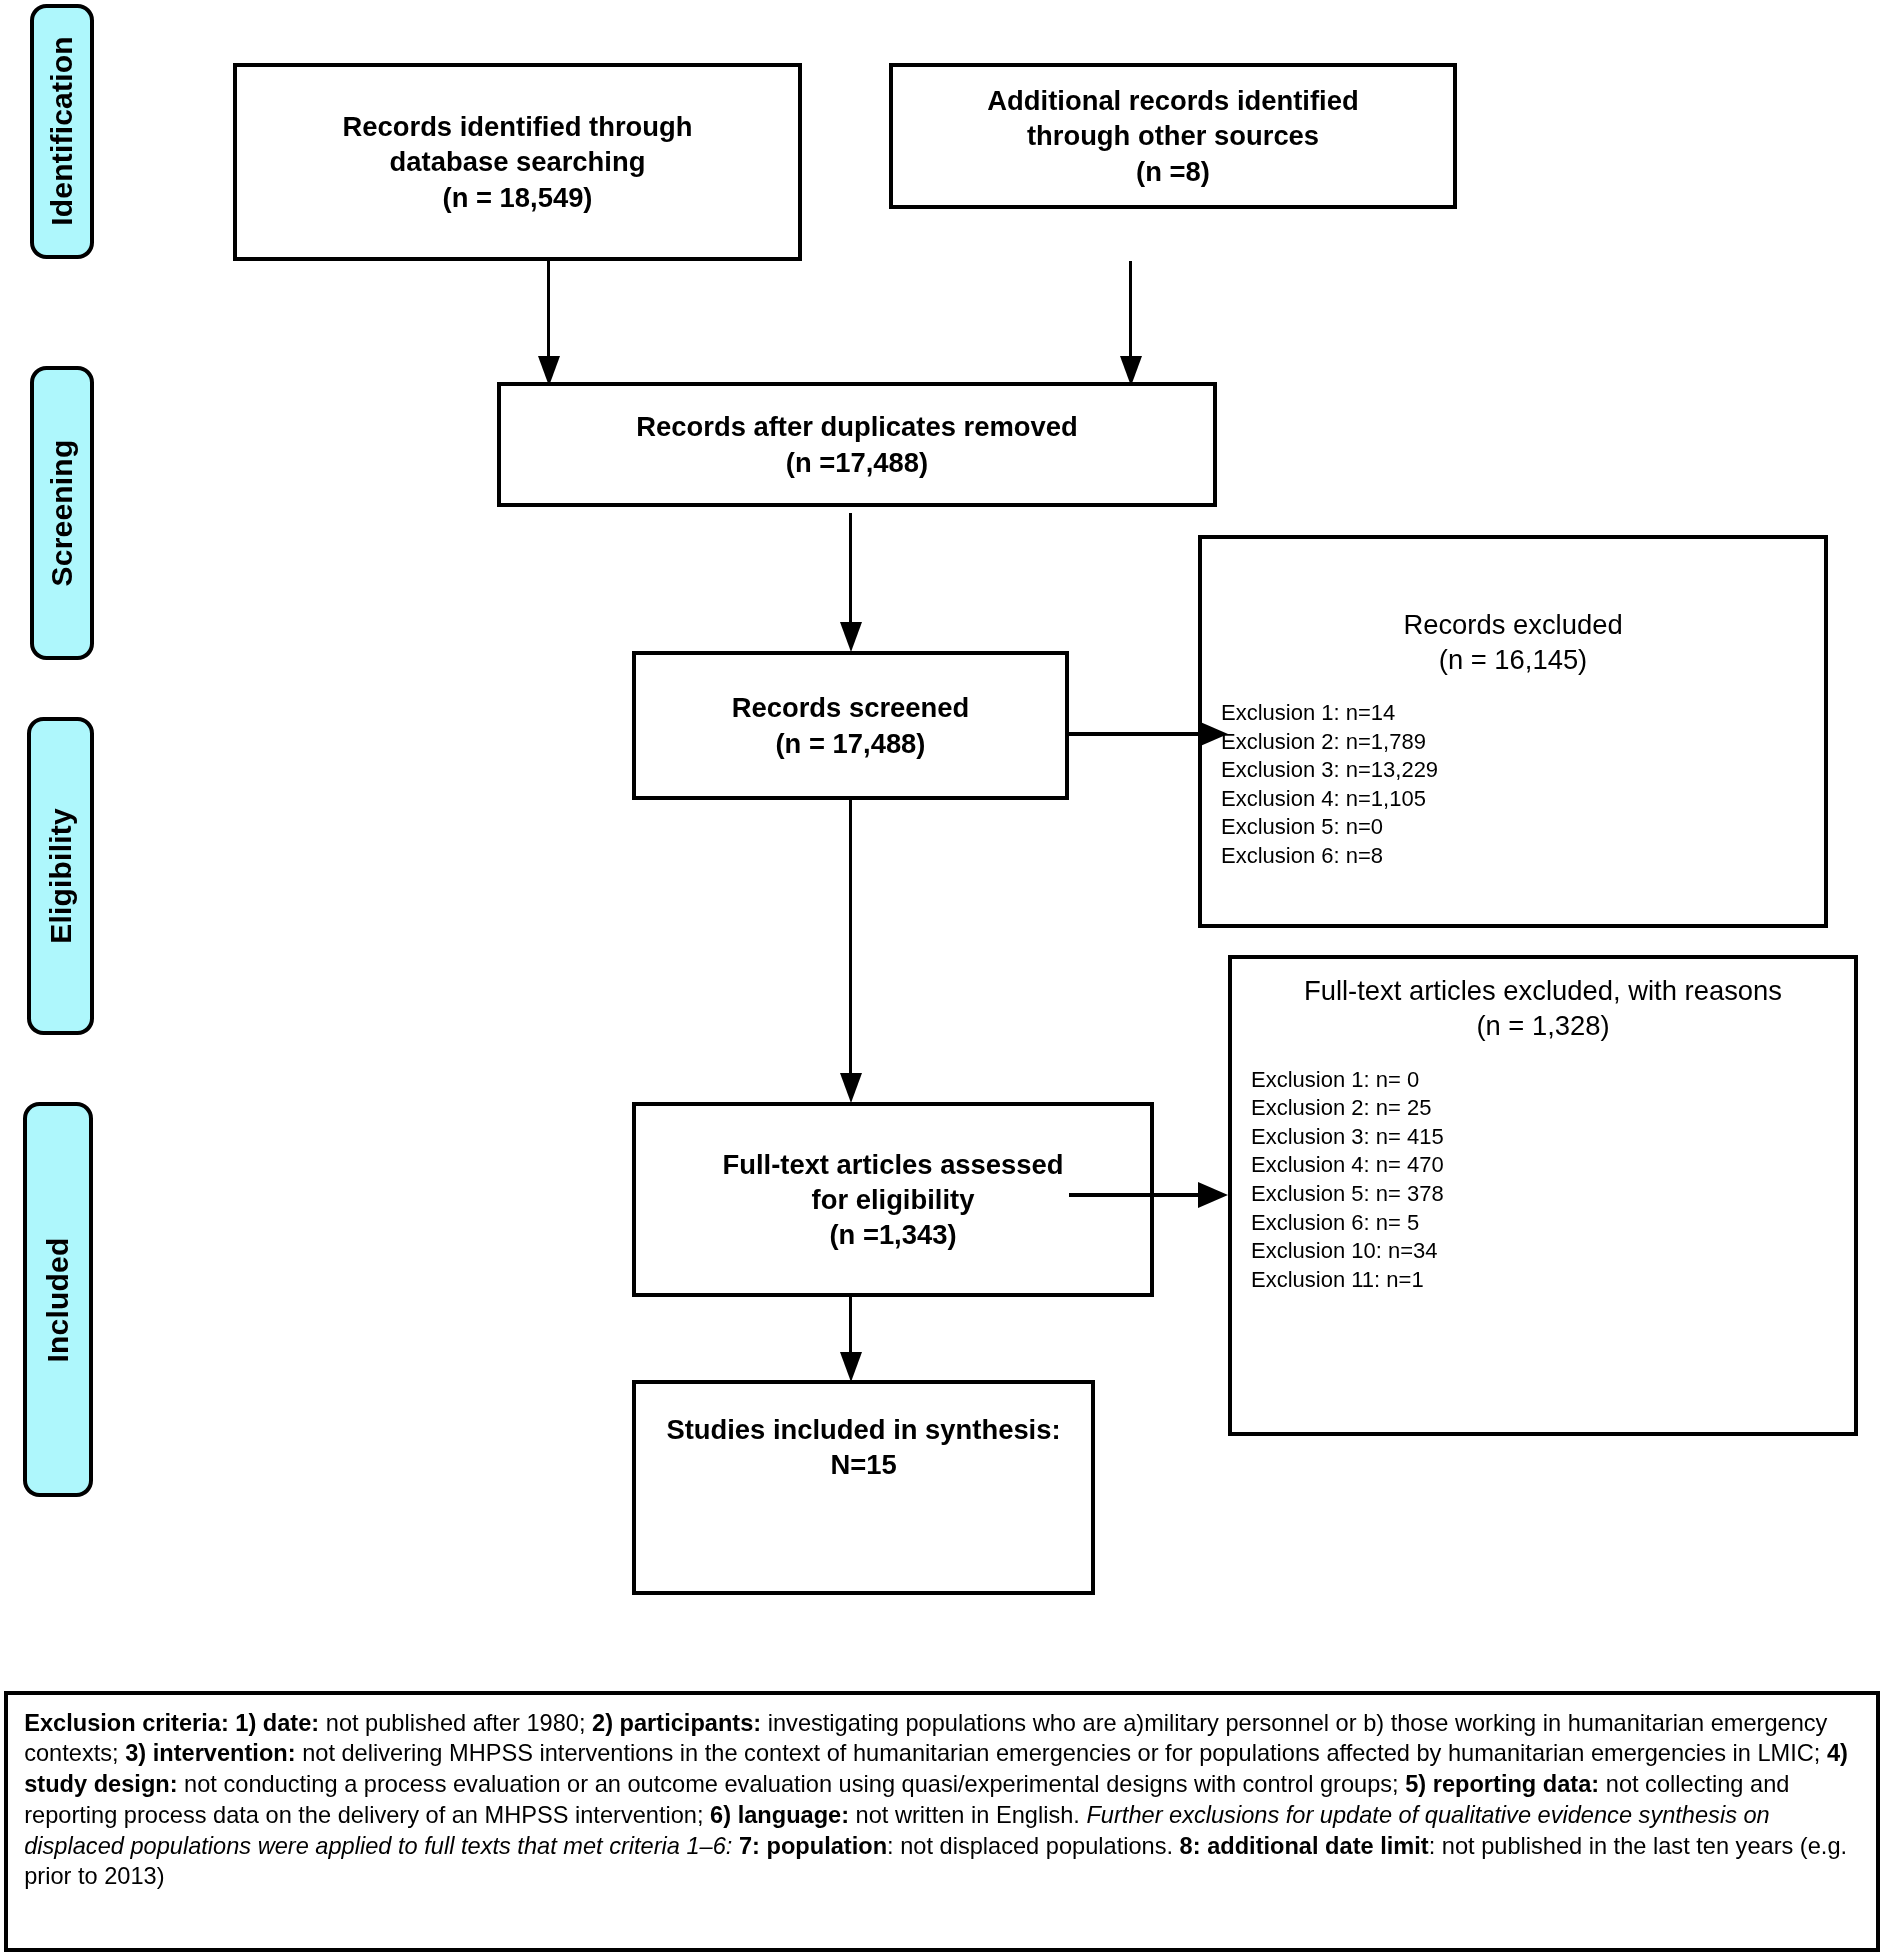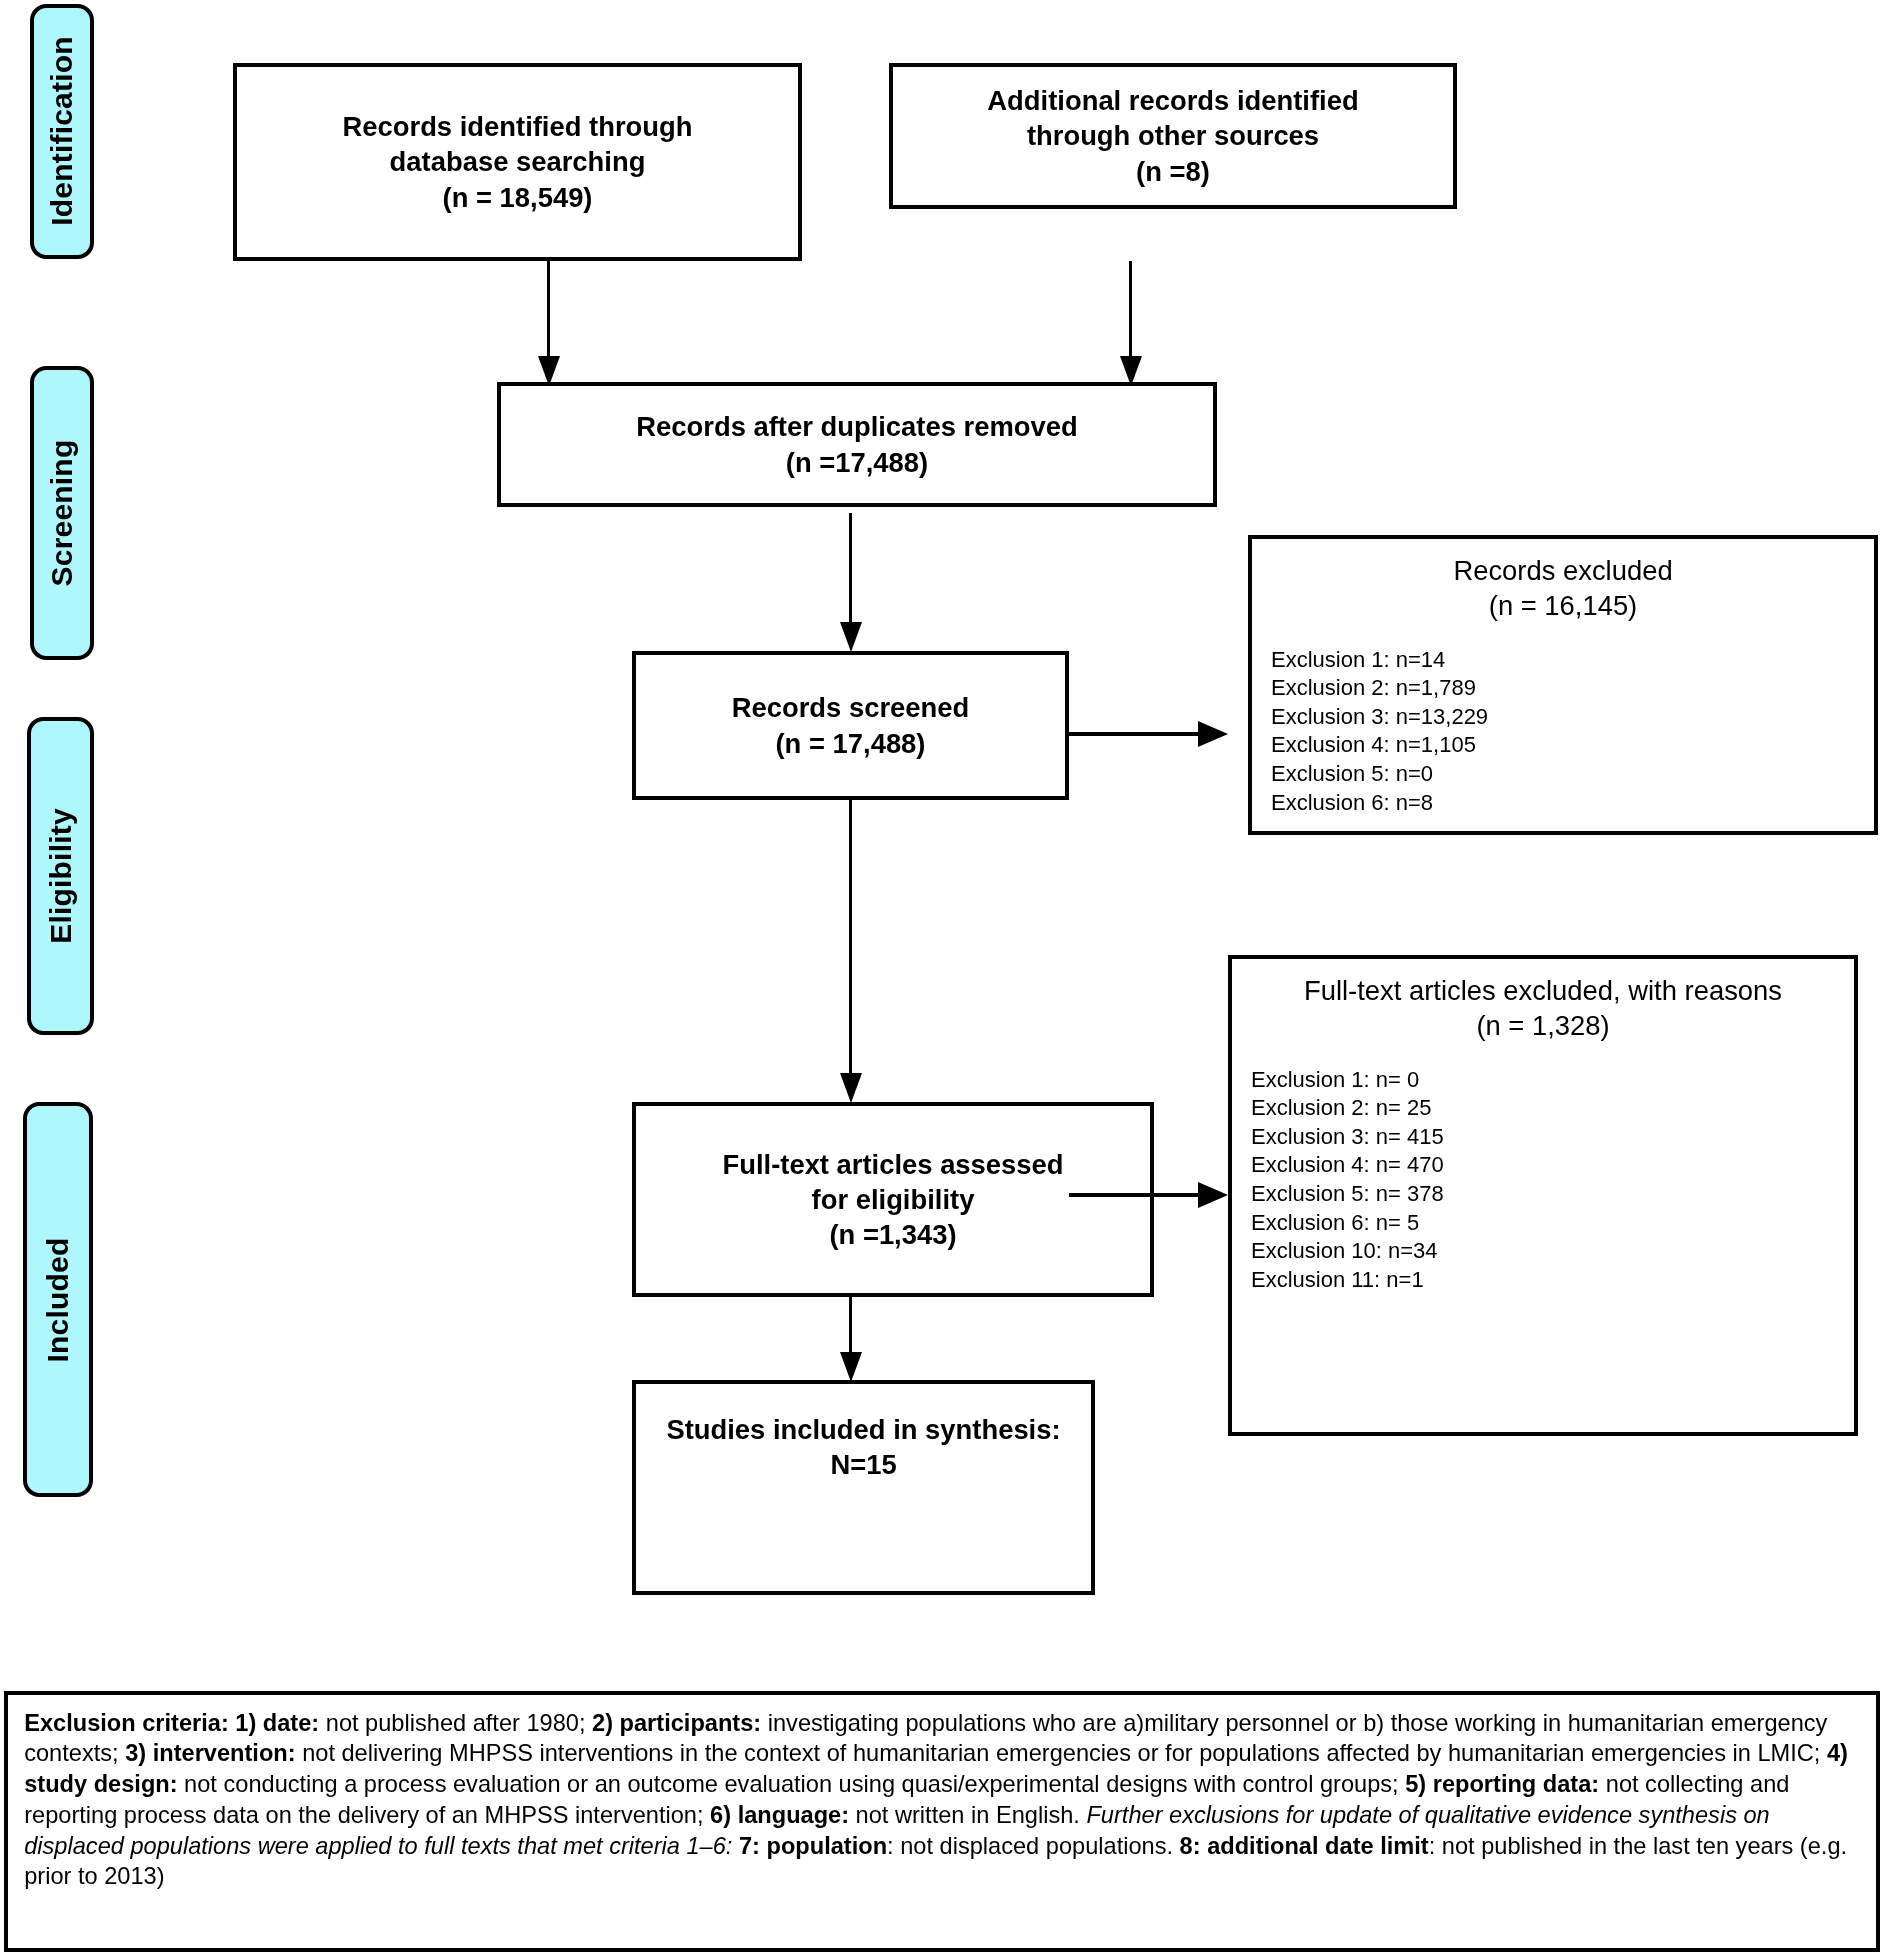--- a/index.html
+++ b/index.html
@@ -168,21 +168,21 @@
   <span class="box-text">Full-text articles assessed
 for eligibility
 (n =1,343)</span>
 </div>
 
 <div class="flow-box" style="left:632px; top:1380px; width:463px; height:215px; align-items:flex-start;">
   <span class="box-text" style="width:100%; padding-top:28px;">Studies included in synthesis:
 N=15</span>
 </div>
 
-<div class="excl-box" style="left:1248px; top:535px; width:630px; height:300px;">
+<div class="excl-box" style="left:1198px; top:535px; width:630px; height:393px;justify-content:center;">
   <div class="excl-title">Records excluded
 (n = 16,145)</div>
   <div class="excl-list">
     <div class="excl-item">Exclusion 1: n=14</div>
     <div class="excl-item">Exclusion 2: n=1,789</div>
     <div class="excl-item">Exclusion 3: n=13,229</div>
     <div class="excl-item">Exclusion 4: n=1,105</div>
     <div class="excl-item">Exclusion 5: n=0</div>
     <div class="excl-item">Exclusion 6: n=8</div>
   </div>

